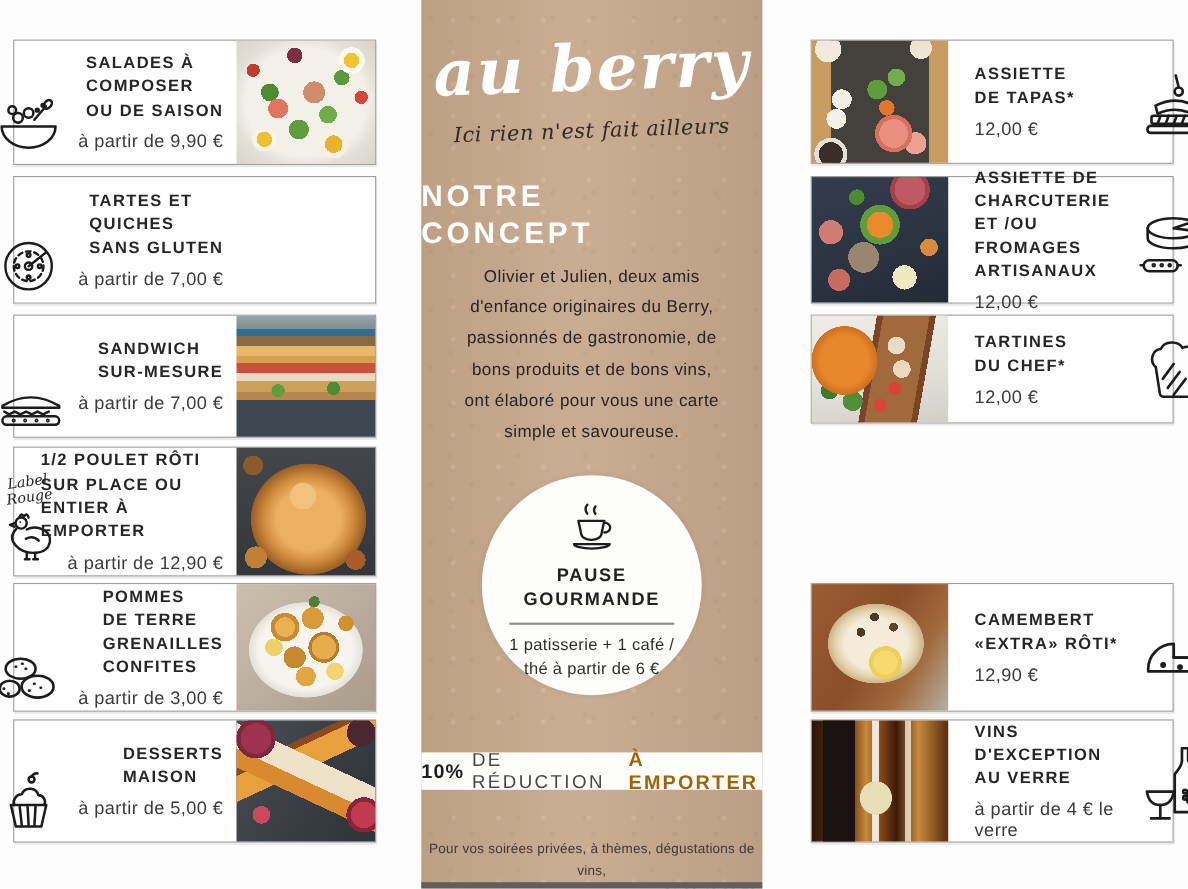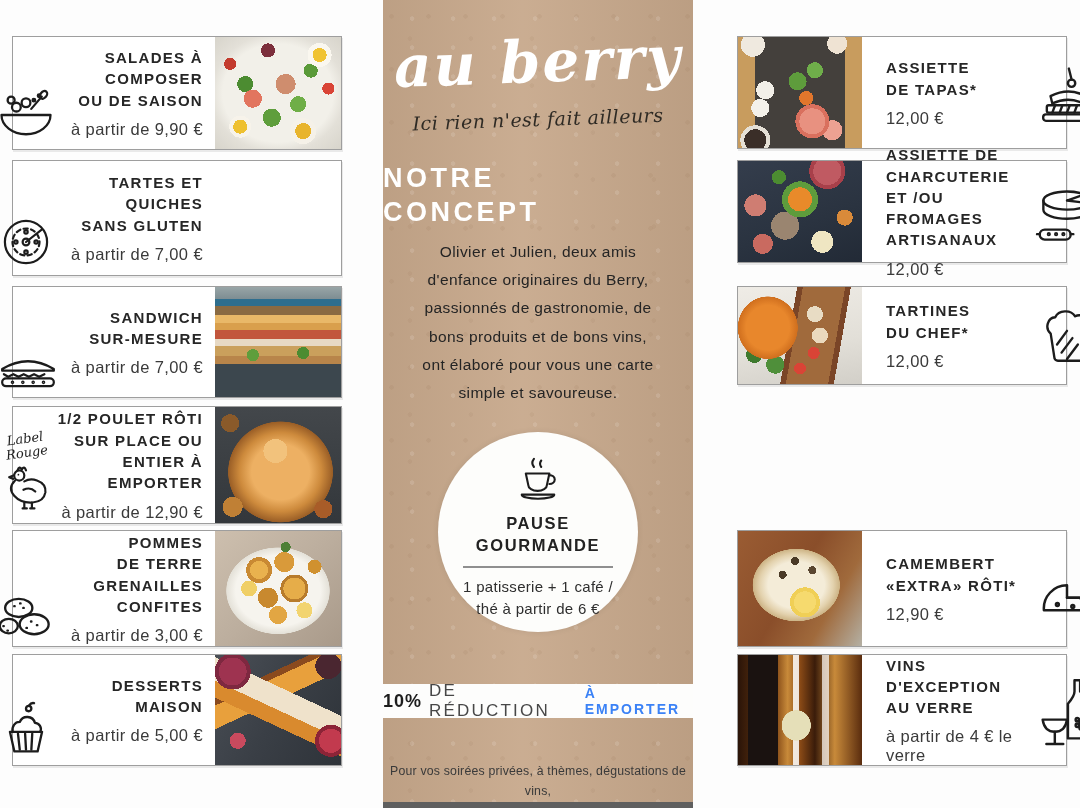--- a/index.html
+++ b/index.html
@@ -18,21 +18,21 @@
   .card.lcol{left:12px;}
   .card.rcol{left:737px;}
 
   .photo{position:absolute;top:0;bottom:0;}
   .lcol .photo{right:0;width:126px;}
   .rcol .photo{left:0;width:124px;}
 
   .ltext{
     position:absolute;left:24px;right:138px;top:0;bottom:0;
     display:flex;flex-direction:column;justify-content:center;
-    align-items:flex-end;text-align:right;
+    align-items:flex-end;text-align:left;
   }
   .rtext{
     position:absolute;left:148px;right:40px;top:0;bottom:0;
     display:flex;flex-direction:column;justify-content:center;
     align-items:flex-start;text-align:left;
   }
   .item-title{
     font-size:15px;font-weight:700;letter-spacing:1.3px;
     line-height:1.42;color:#262626;
   }
@@ -88,21 +88,21 @@
   .coffee{padding-top:22px;}
   .pause-title{font-size:16.5px;font-weight:700;letter-spacing:1.6px;line-height:1.35;color:#222;margin-top:6px;}
   .pause-divider{width:150px;height:2px;background:#8f8f8f;margin:9px auto 8px;}
   .pause-sub{font-size:15px;color:#2e2e2e;letter-spacing:.3px;line-height:1.5;}
   .promo{
     position:absolute;top:684px;left:0;width:100%;height:34px;background:#fdfdfc;
     display:flex;align-items:center;justify-content:center;gap:7px;
   }
   .promo .p1{font-size:18px;font-weight:700;letter-spacing:1px;color:#1d1d1d;}
   .promo .p2{font-size:17px;font-weight:400;letter-spacing:2.2px;color:#474747;}
-  .promo .p3{font-size:14px;font-weight:700;letter-spacing:2px;color:#3b82f6;}
+  .promo .p3{font-size:18px;font-weight:700;letter-spacing:2px;color:#a16207;}
   .note{
     position:absolute;top:761px;left:0;width:100%;text-align:center;
     font-size:12.3px;color:#3a3a3a;line-height:1.65;letter-spacing:.2px;
   }
   .bottom-bar{position:absolute;left:0;bottom:0;width:100%;height:6px;background:#5f5f5f;}
 
   
   .photo-salad{background:
     radial-gradient(circle at 83% 16%, #f0c332 0 7px, #faf7ef 7px 12px, transparent 12px),
     radial-gradient(circle at 20% 80%, #eec02f 0 7px, #f7f3ea 7px 11px, transparent 11px),
@@ -394,21 +394,21 @@
         <path d="M38 2 l3 12"></path>
           <circle cx="41" cy="18" r="4"></circle>
         <path d="M18 32 q20 -10 38 0 l-2 8 q-17 -8 -34 0 z"></path>
         <rect x="14" y="42" width="46" height="8" rx="2"></rect>
         <path d="M20 50 l3 -8 M28 50 l3 -8 M36 50 l3 -8 M44 50 l3 -8 M52 50 l3 -8"></path>
         <rect x="10" y="52" width="54" height="7" rx="3"></rect>
       </svg>
     </div>
   </div>
 
-  <div class="card rcol" style="top:160px;height:103px">
+  <div class="card rcol" style="top:160px;height:116px">
     <div class="photo photo-charcuterie"></div>
     <div class="rtext">
       <div class="item-title pre">ASSIETTE DE
 CHARCUTERIE
 ET /OU FROMAGES
 ARTISANAUX</div>
       <div class="item-price">12,00 €</div>
     </div>
     <div class="icon-right">
       <svg class="lineicon" width="66" height="60" viewBox="0 0 72 66">

